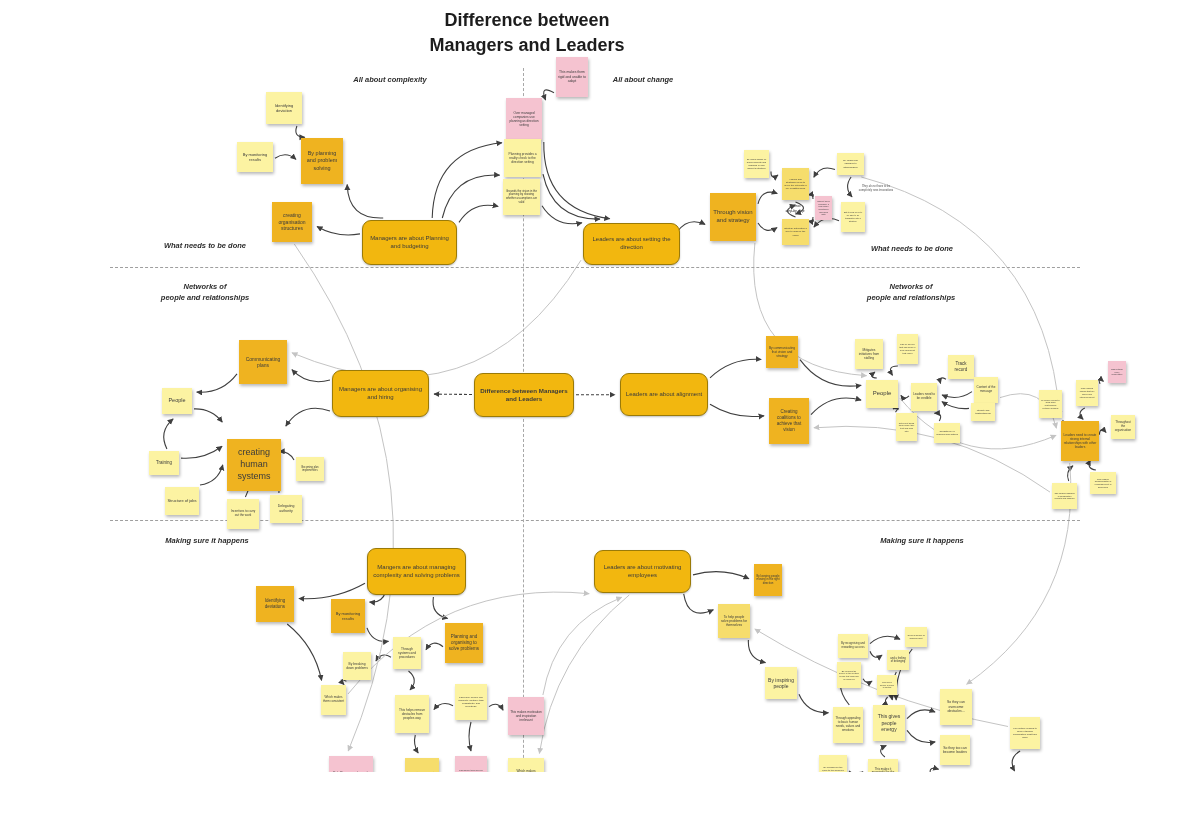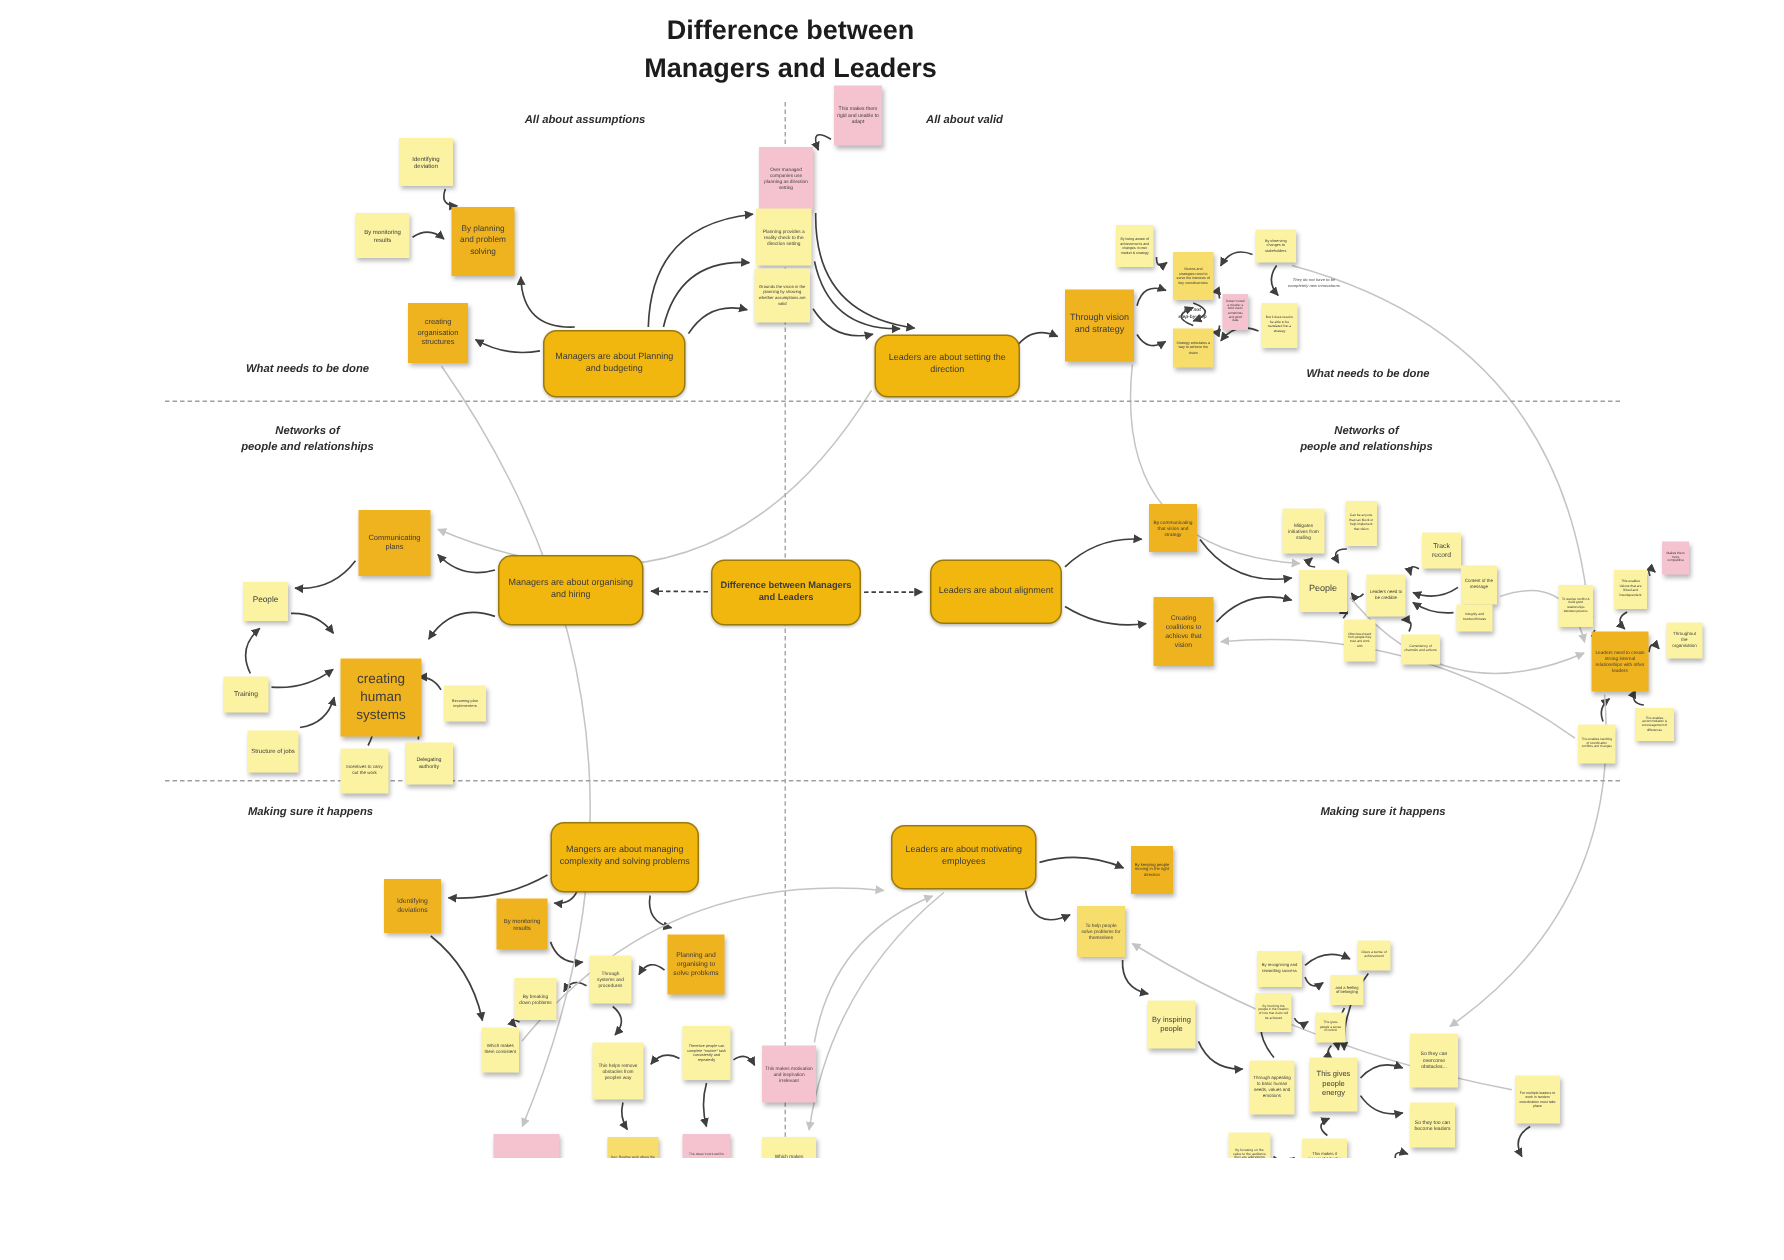--- a/index.html
+++ b/index.html
@@ -139,22 +139,22 @@
         <path d="M 546.0 777.5 Q 766.6 853.5 991.0 789.5" fill="none" stroke="#c4c4c4" stroke-width="1" marker-end="url(#ahl)"></path>
         <path d="M 1069.7 463.0 Q 1081.6 603.2 966.6 684.3" fill="none" stroke="#c4c4c4" stroke-width="1" marker-end="url(#ahl)"></path>
       </g>
   </svg>
   <div id="layer-dividers">
       <div class="divider h" style="left: 110px; top: 267px; width: 970px; height: 0px;"></div>
       <div class="divider h" style="left: 110px; top: 520px; width: 970px; height: 0px;"></div>
       <div class="divider v" style="left: 523px; top: 68px; height: 750px; width: 0px;"></div>
     </div>
   <div id="layer-labels">
-      <div class="lbl" style="left: 390px; top: 74px; font-size: 7.5px; color: rgb(45, 45, 45);">All about assumptions</div>
-      <div class="lbl" style="left: 643px; top: 74px; font-size: 7.5px; color: rgb(45, 45, 45);">All about valid</div>
+      <div class="lbl" style="left: 390px; top: 74px; font-size: 7.5px; color: rgb(45, 45, 45);">All about complexity</div>
+      <div class="lbl" style="left: 643px; top: 74px; font-size: 7.5px; color: rgb(45, 45, 45);">All about change</div>
       <div class="lbl" style="left: 205px; top: 240px; font-size: 7.5px; color: rgb(45, 45, 45);">What needs to be done</div>
       <div class="lbl" style="left: 912px; top: 243px; font-size: 7.5px; color: rgb(45, 45, 45);">What needs to be done</div>
       <div class="lbl" style="left: 205px; top: 281px; font-size: 7.5px; color: rgb(45, 45, 45);">Networks of
 people and relationships</div>
       <div class="lbl" style="left: 911px; top: 281px; font-size: 7.5px; color: rgb(45, 45, 45);">Networks of
 people and relationships</div>
       <div class="lbl" style="left: 207px; top: 535px; font-size: 7.5px; color: rgb(45, 45, 45);">Making sure it happens</div>
       <div class="lbl" style="left: 922px; top: 535px; font-size: 7.5px; color: rgb(45, 45, 45);">Making sure it happens</div>
       <div class="lbl" style="left: 795px; top: 204px; font-size: 3.2px; color: rgb(74, 74, 74);">But not
 step-by-step</div>

